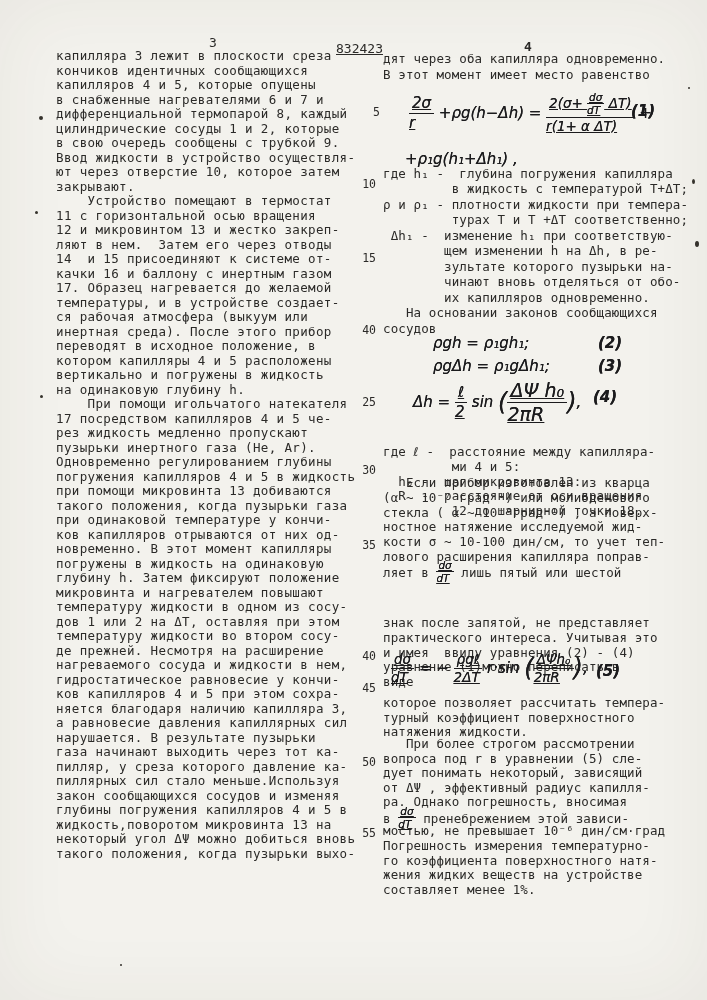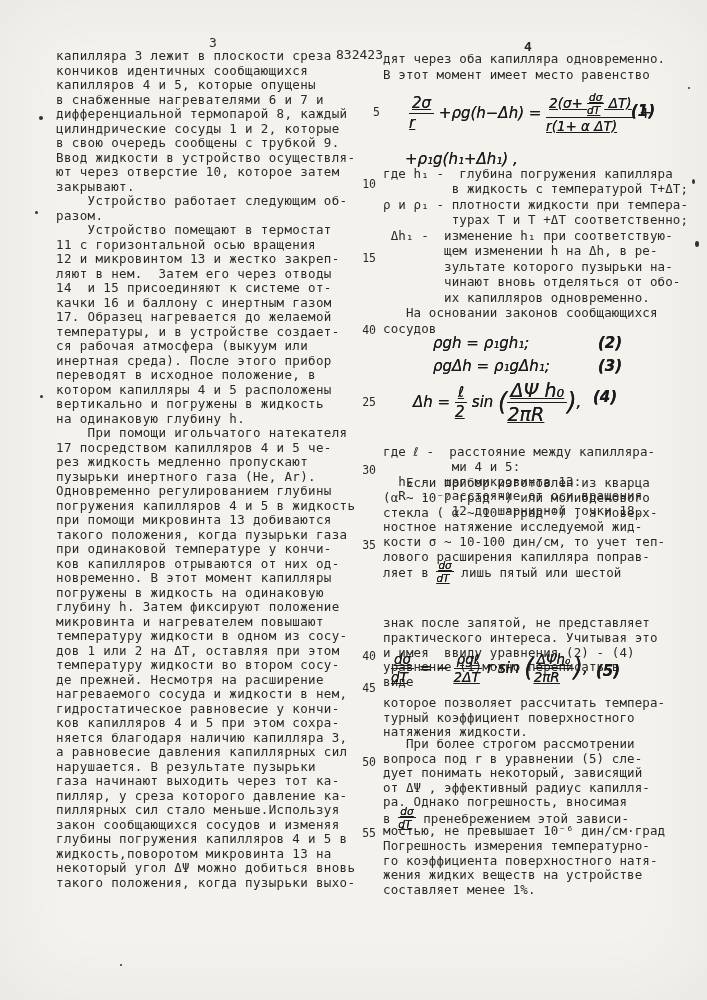--- a/index.html
+++ b/index.html
@@ -51,21 +51,21 @@
   }
   .speck{position:absolute;background:#35322c;border-radius:50%;}
 </style>
 </head>
 <body>
 
 <div class="page">
 
   <div class="header">
     <span class="pgnum" style="left:209px;top:4px;">3</span>
-    <span class="pgnum" style="left:336px;top:16px;">832423</span>
+    <span class="pgnum" style="left:336px;top:10px;text-decoration:underline;">832423</span>
     <span class="pgnum" style="left:524px;top:8px;font-weight:bold;">4</span>
   </div>
 
   <span class="gutter-num" style="left:356px;top:105px;">5</span>
   <span class="gutter-num" style="left:352px;top:177px;">10</span>
   <span class="gutter-num" style="left:352px;top:251px;">15</span>
   <span class="gutter-num" style="left:352px;top:323px;">40</span>
   <span class="gutter-num" style="left:352px;top:395px;">25</span>
   <span class="gutter-num" style="left:352px;top:463px;">30</span>
   <span class="gutter-num" style="left:352px;top:538px;">35</span>
@@ -78,22 +78,20 @@
     <pre class="t">капилляра 3 лежит в плоскости среза
 кончиков идентичных сообщающихся
 капилляров 4 и 5, которые опущены
 в снабженные нагревателями 6 и 7 и
 дифференциальной термопарой 8, каждый
 цилиндрические сосуды 1 и 2, которые
 в свою очередь сообщены с трубкой 9.
 Ввод жидкости в устройство осуществля-
 ют через отверстие 10, которое затем
 закрывают.</pre>
-    <pre class="t">    Устройство работает следующим об-
-разом.</pre>
     <pre class="t">    Устройство помещают в термостат
 11 с горизонтальной осью вращения
 12 и микровинтом 13 и жестко закреп-
 ляют в нем.  Затем его через отводы
 14  и 15 присоединяют к системе от-
 качки 16 и баллону с инертным газом
 17. Образец нагревается до желаемой
 температуры, и в устройстве создает-
 ся рабочая атмосфера (выкуум или
 инертная среда). После этого прибор

